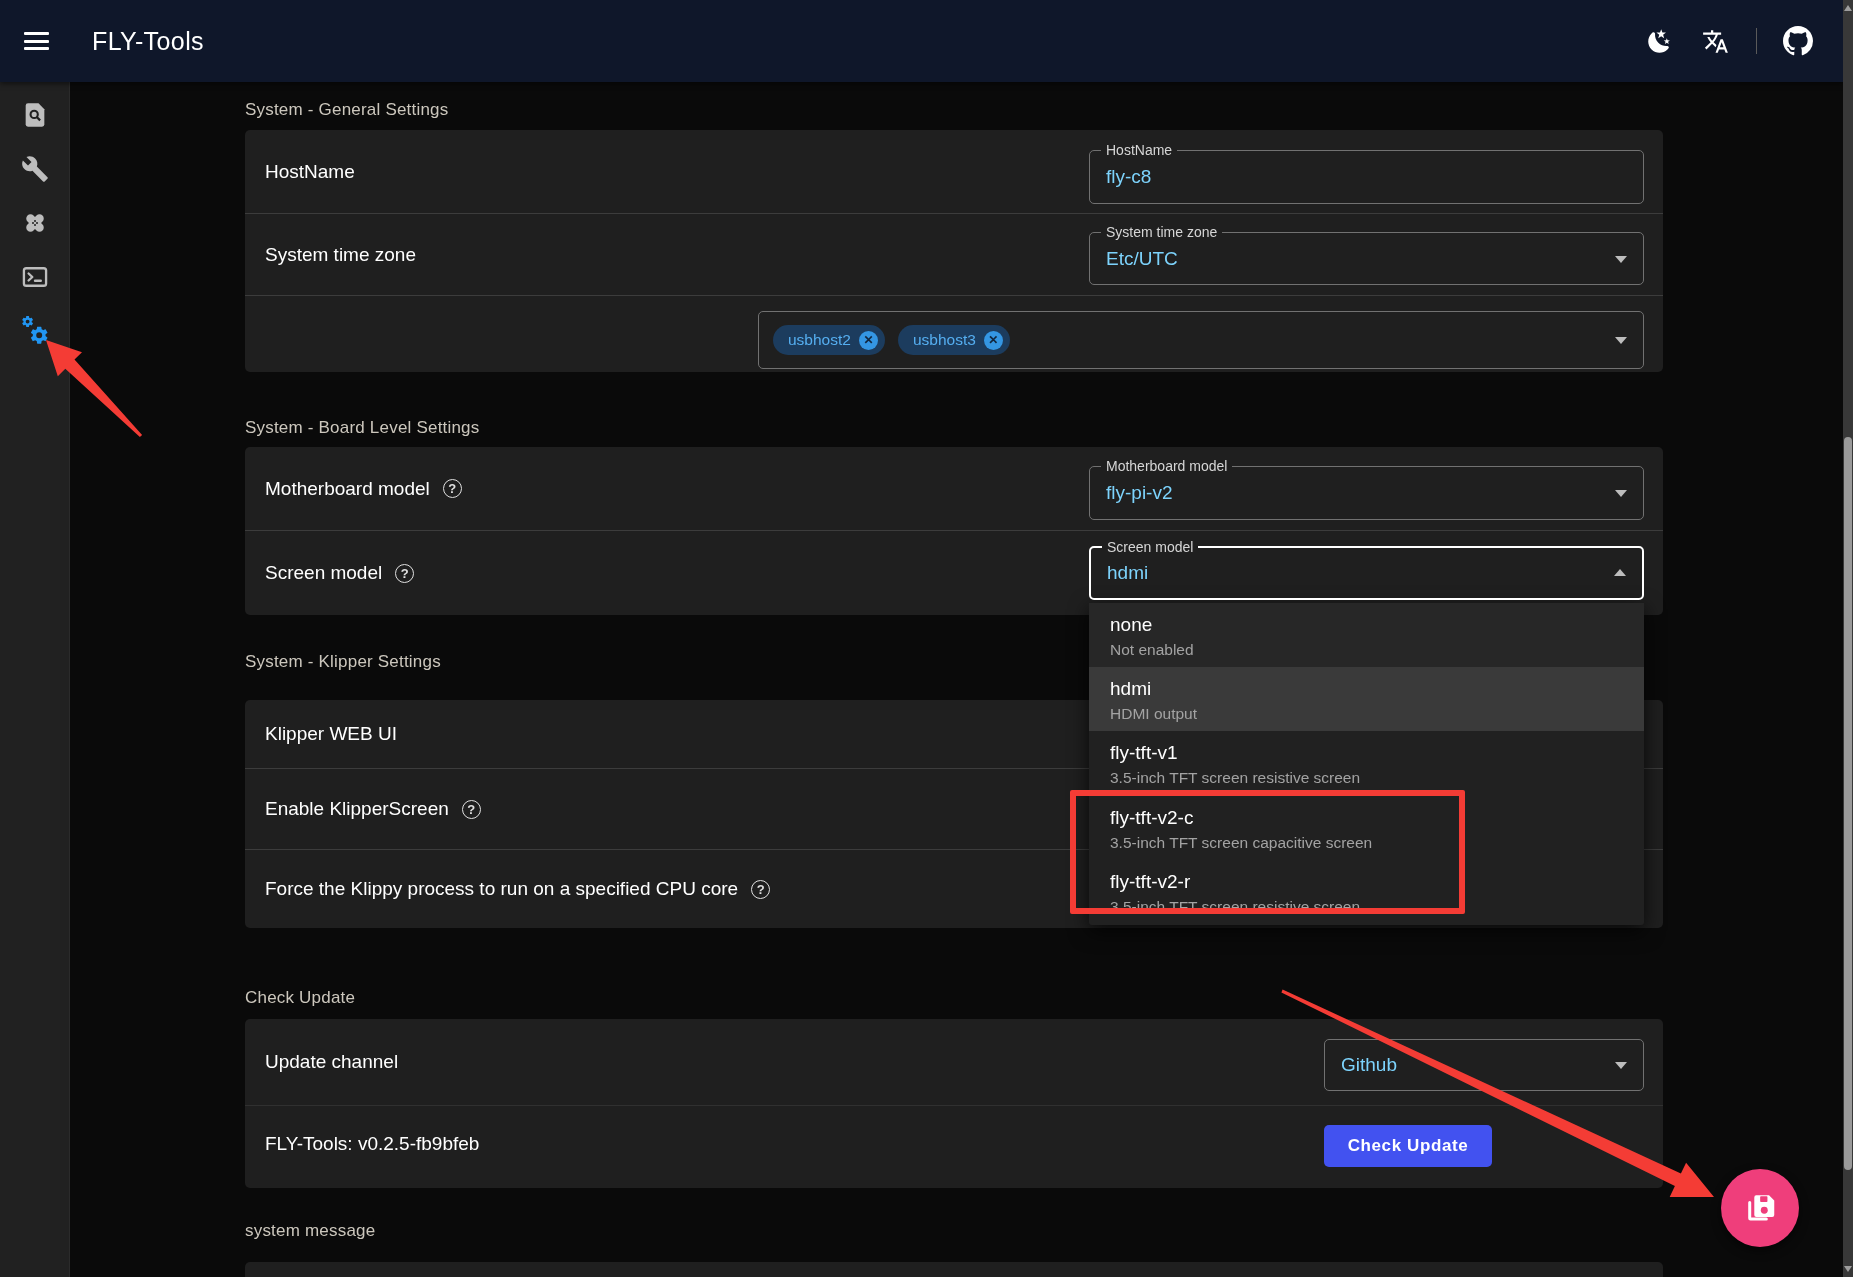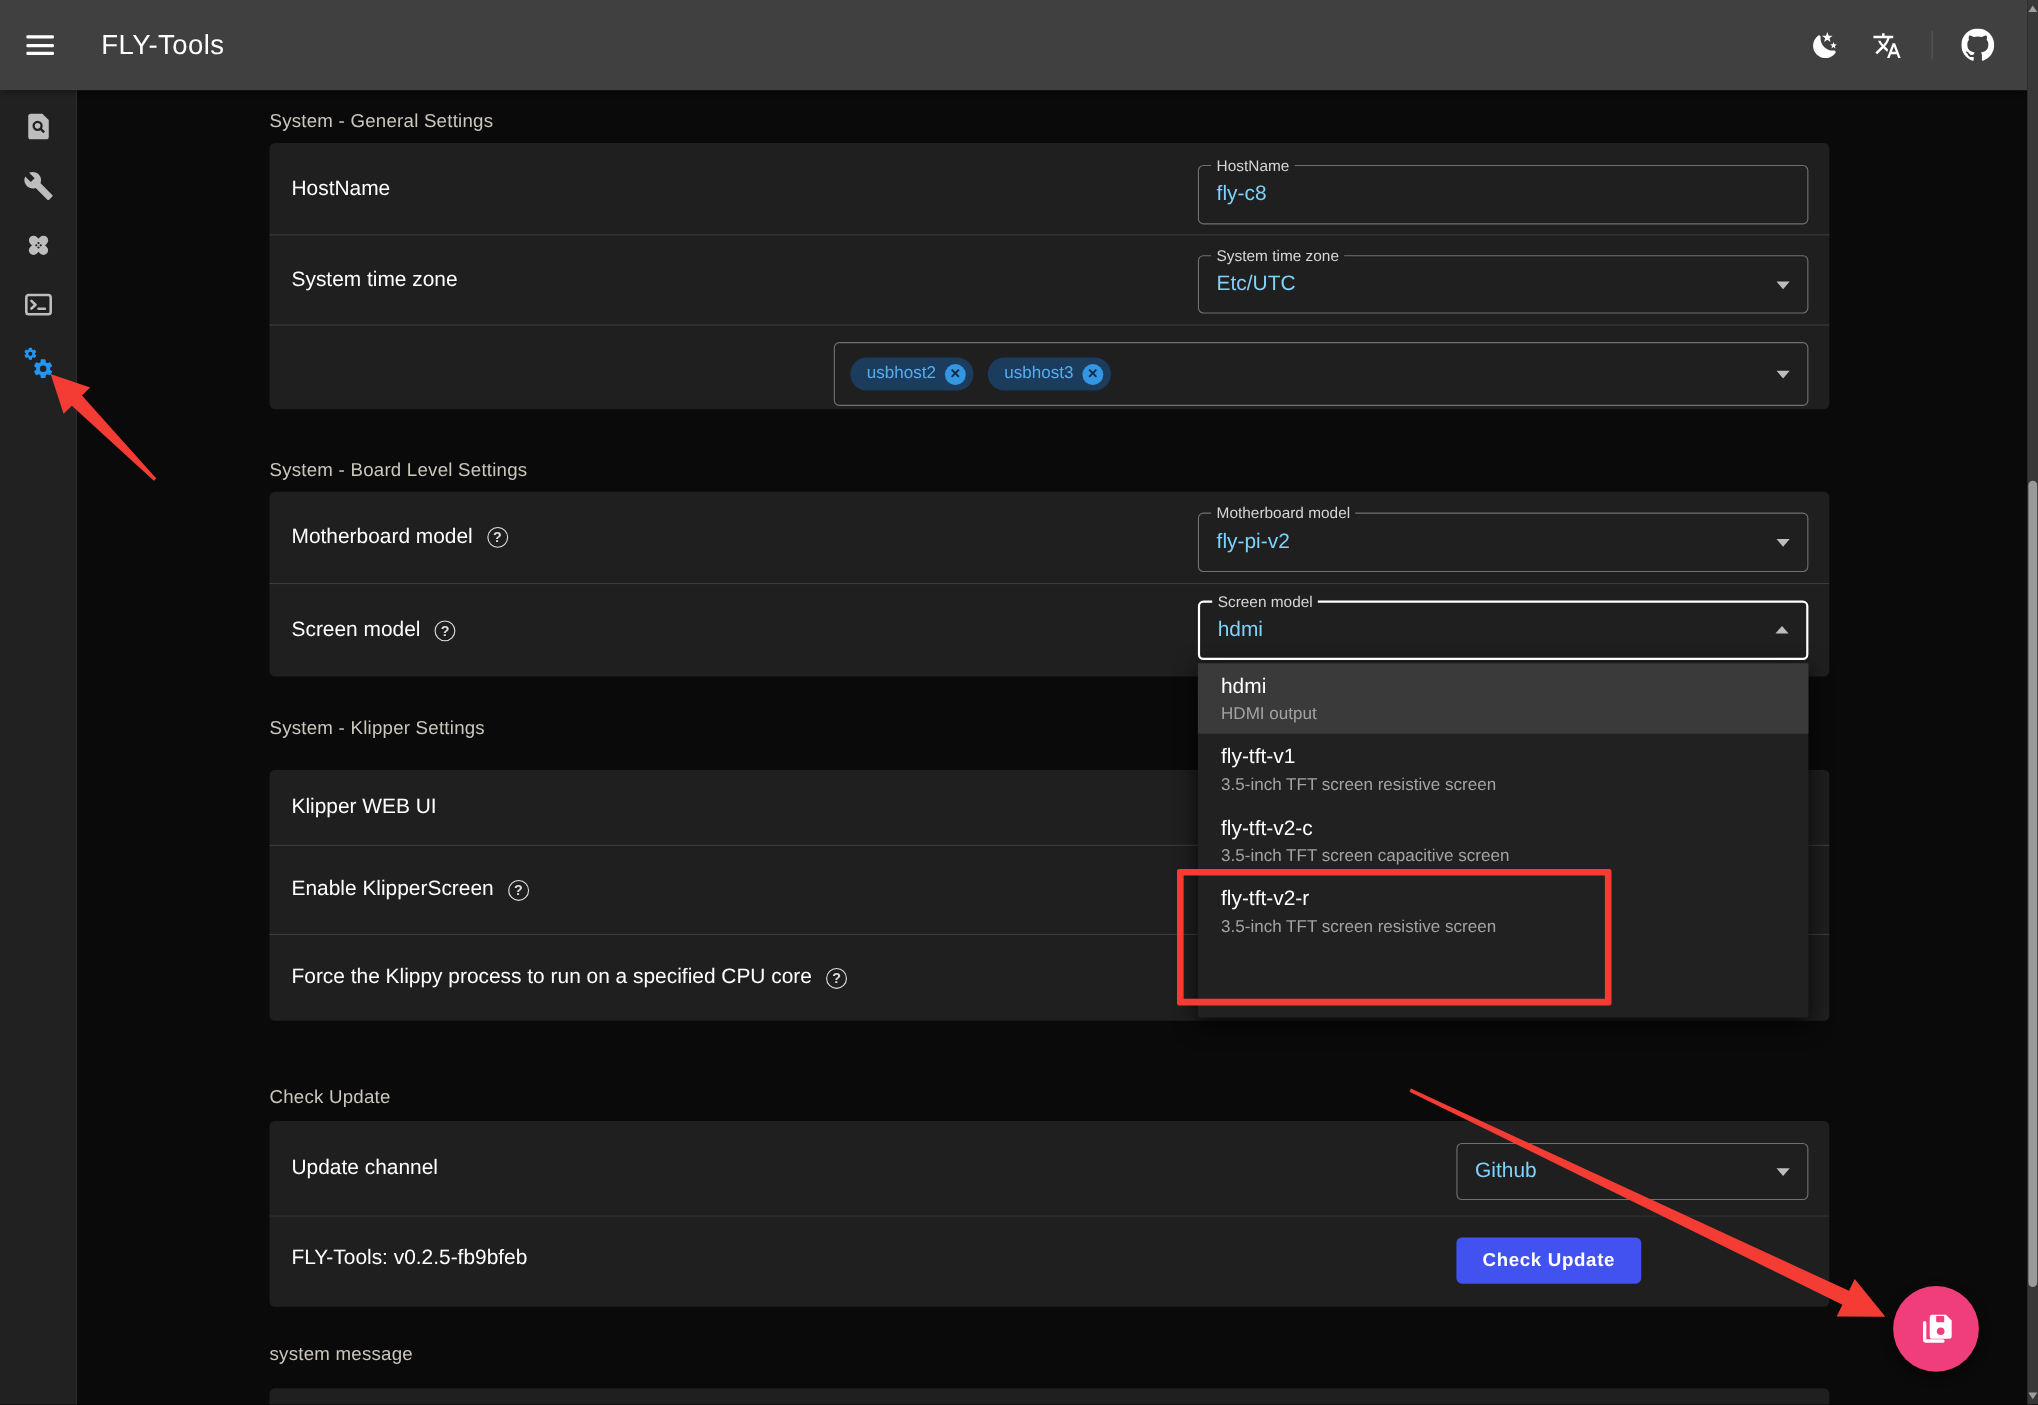--- a/index.html
+++ b/index.html
@@ -2,21 +2,21 @@
 <html><head>
 <meta charset="utf-8">
 <style>
   html,body{margin:0;padding:0;background:#000;}
   .screen{
     position:relative;width:1853px;height:1277px;overflow:hidden;
     background:#0a0a0a;font-family:"Liberation Sans",sans-serif;
     -webkit-font-smoothing:antialiased;
   }
   
-  .appbar{position:absolute;top:0;left:0;width:1843px;height:82px;background:#404040;
+  .appbar{position:absolute;top:0;left:0;width:1843px;height:82px;background:#0f172a;
     box-shadow:0 2px 5px rgba(0,0,0,.5);z-index:6;display:flex;align-items:center;}
   .hamburger{position:absolute;left:24px;top:32px;width:25px;height:18px;cursor:pointer;}
   .hamburger span{display:block;width:25px;height:3px;background:#fff;border-radius:1px;margin-bottom:4.5px;}
   .app-title{position:absolute;left:92px;top:27px;font-size:25px;font-weight:500;color:#fff;letter-spacing:.4px;}
   .appbar-right{position:absolute;right:30px;top:0;height:82px;display:flex;align-items:center;gap:26px;}
   .abicon{width:30px;height:30px;display:flex;align-items:center;justify-content:center;cursor:pointer;}
   .abdivider{width:1px;height:26px;background:#5a5a5a;}
   
   .sidebar{position:absolute;top:82px;left:0;width:70px;height:1195px;background:#212121;
     border-right:1px solid #2b2b2b;z-index:5;padding-top:6px;box-sizing:border-box;}
@@ -211,20 +211,24 @@
     <span class="chev-down"></span>
   </div>
 
   <div class="outlined focused" style="left:1089px;top:546px;width:555px;height:54px;z-index:11;">
     <span class="flabel">Screen model</span>
     <span class="fvalue">hdmi</span>
     <span class="chev-up"></span>
   </div>
 
   <div class="menu">
+    <div class="mitem" style="height:64px;background:#272727;">
+      <div class="mname">none</div>
+      <div class="mdesc">Not enabled</div>
+    </div>
     <div class="mitem" style="height:64px;background:#3a3a3a;">
       <div class="mname">hdmi</div>
       <div class="mdesc">HDMI output</div>
     </div>
     <div class="mitem" style="height:65px;">
       <div class="mname">fly-tft-v1</div>
       <div class="mdesc">3.5-inch TFT screen resistive screen</div>
     </div>
     <div class="mitem" style="height:64px;">
       <div class="mname">fly-tft-v2-c</div>

